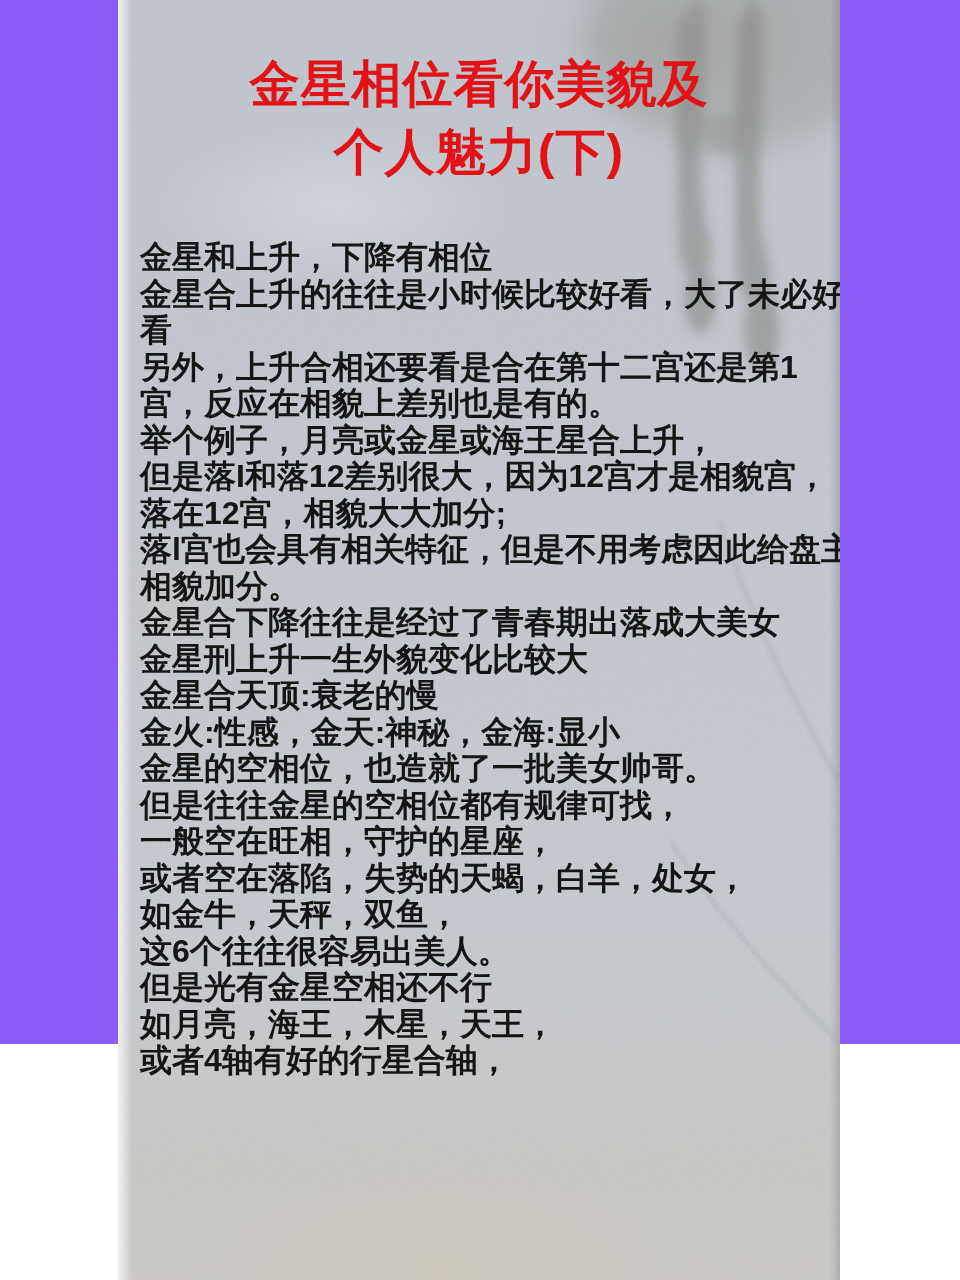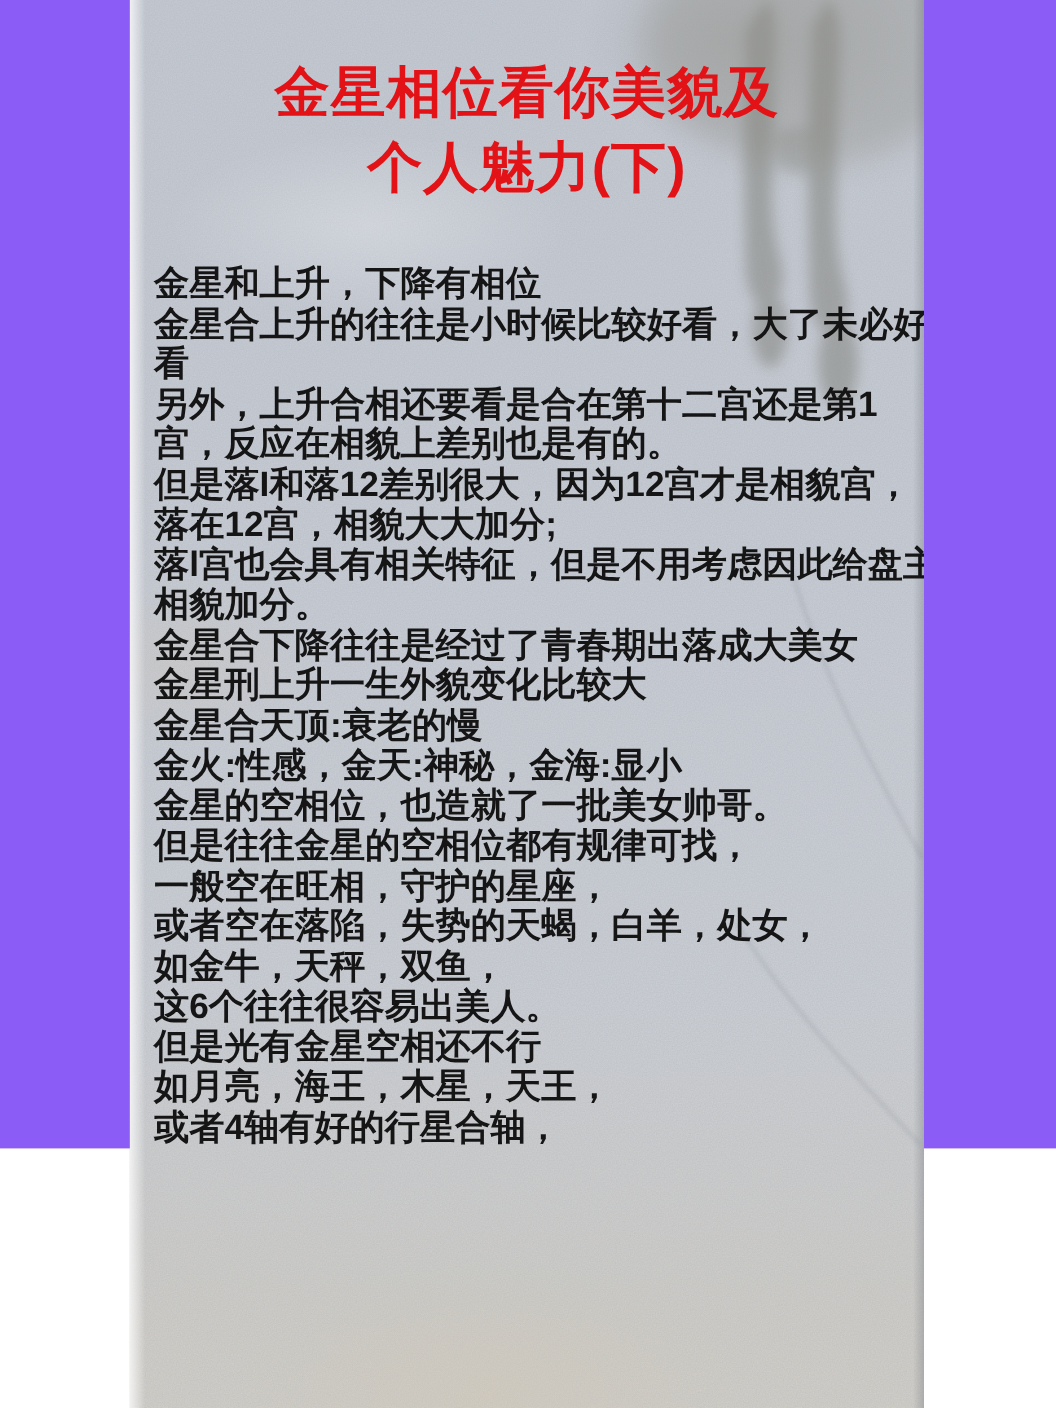--- a/index.html
+++ b/index.html
@@ -100,20 +100,21 @@
         <div>金星相位看你美貌及</div>
         <div>个人魅力(下)</div>
       </div>
 
     <div class="body-block">
         <div class="body-line">金星和上升，下降有相位</div>
         <div class="body-line">金星合上升的往往是小时候比较好看，大了未必好</div>
         <div class="body-line">看</div>
         <div class="body-line">另外，上升合相还要看是合在第十二宫还是第1</div>
         <div class="body-line">宫，反应在相貌上差别也是有的。</div>
+        <div class="body-line">举个例子，月亮或金星或海王星合上升，</div>
         <div class="body-line">但是落I和落12差别很大，因为12宫才是相貌宫，</div>
         <div class="body-line">落在12宫，相貌大大加分;</div>
         <div class="body-line">落l宫也会具有相关特征，但是不用考虑因此给盘主</div>
         <div class="body-line">相貌加分。</div>
         <div class="body-line">金星合下降往往是经过了青春期出落成大美女</div>
         <div class="body-line">金星刑上升一生外貌变化比较大</div>
         <div class="body-line">金星合天顶:衰老的慢</div>
         <div class="body-line">金火:性感，金天:神秘，金海:显小</div>
         <div class="body-line">金星的空相位，也造就了一批美女帅哥。</div>
         <div class="body-line">但是往往金星的空相位都有规律可找，</div>

